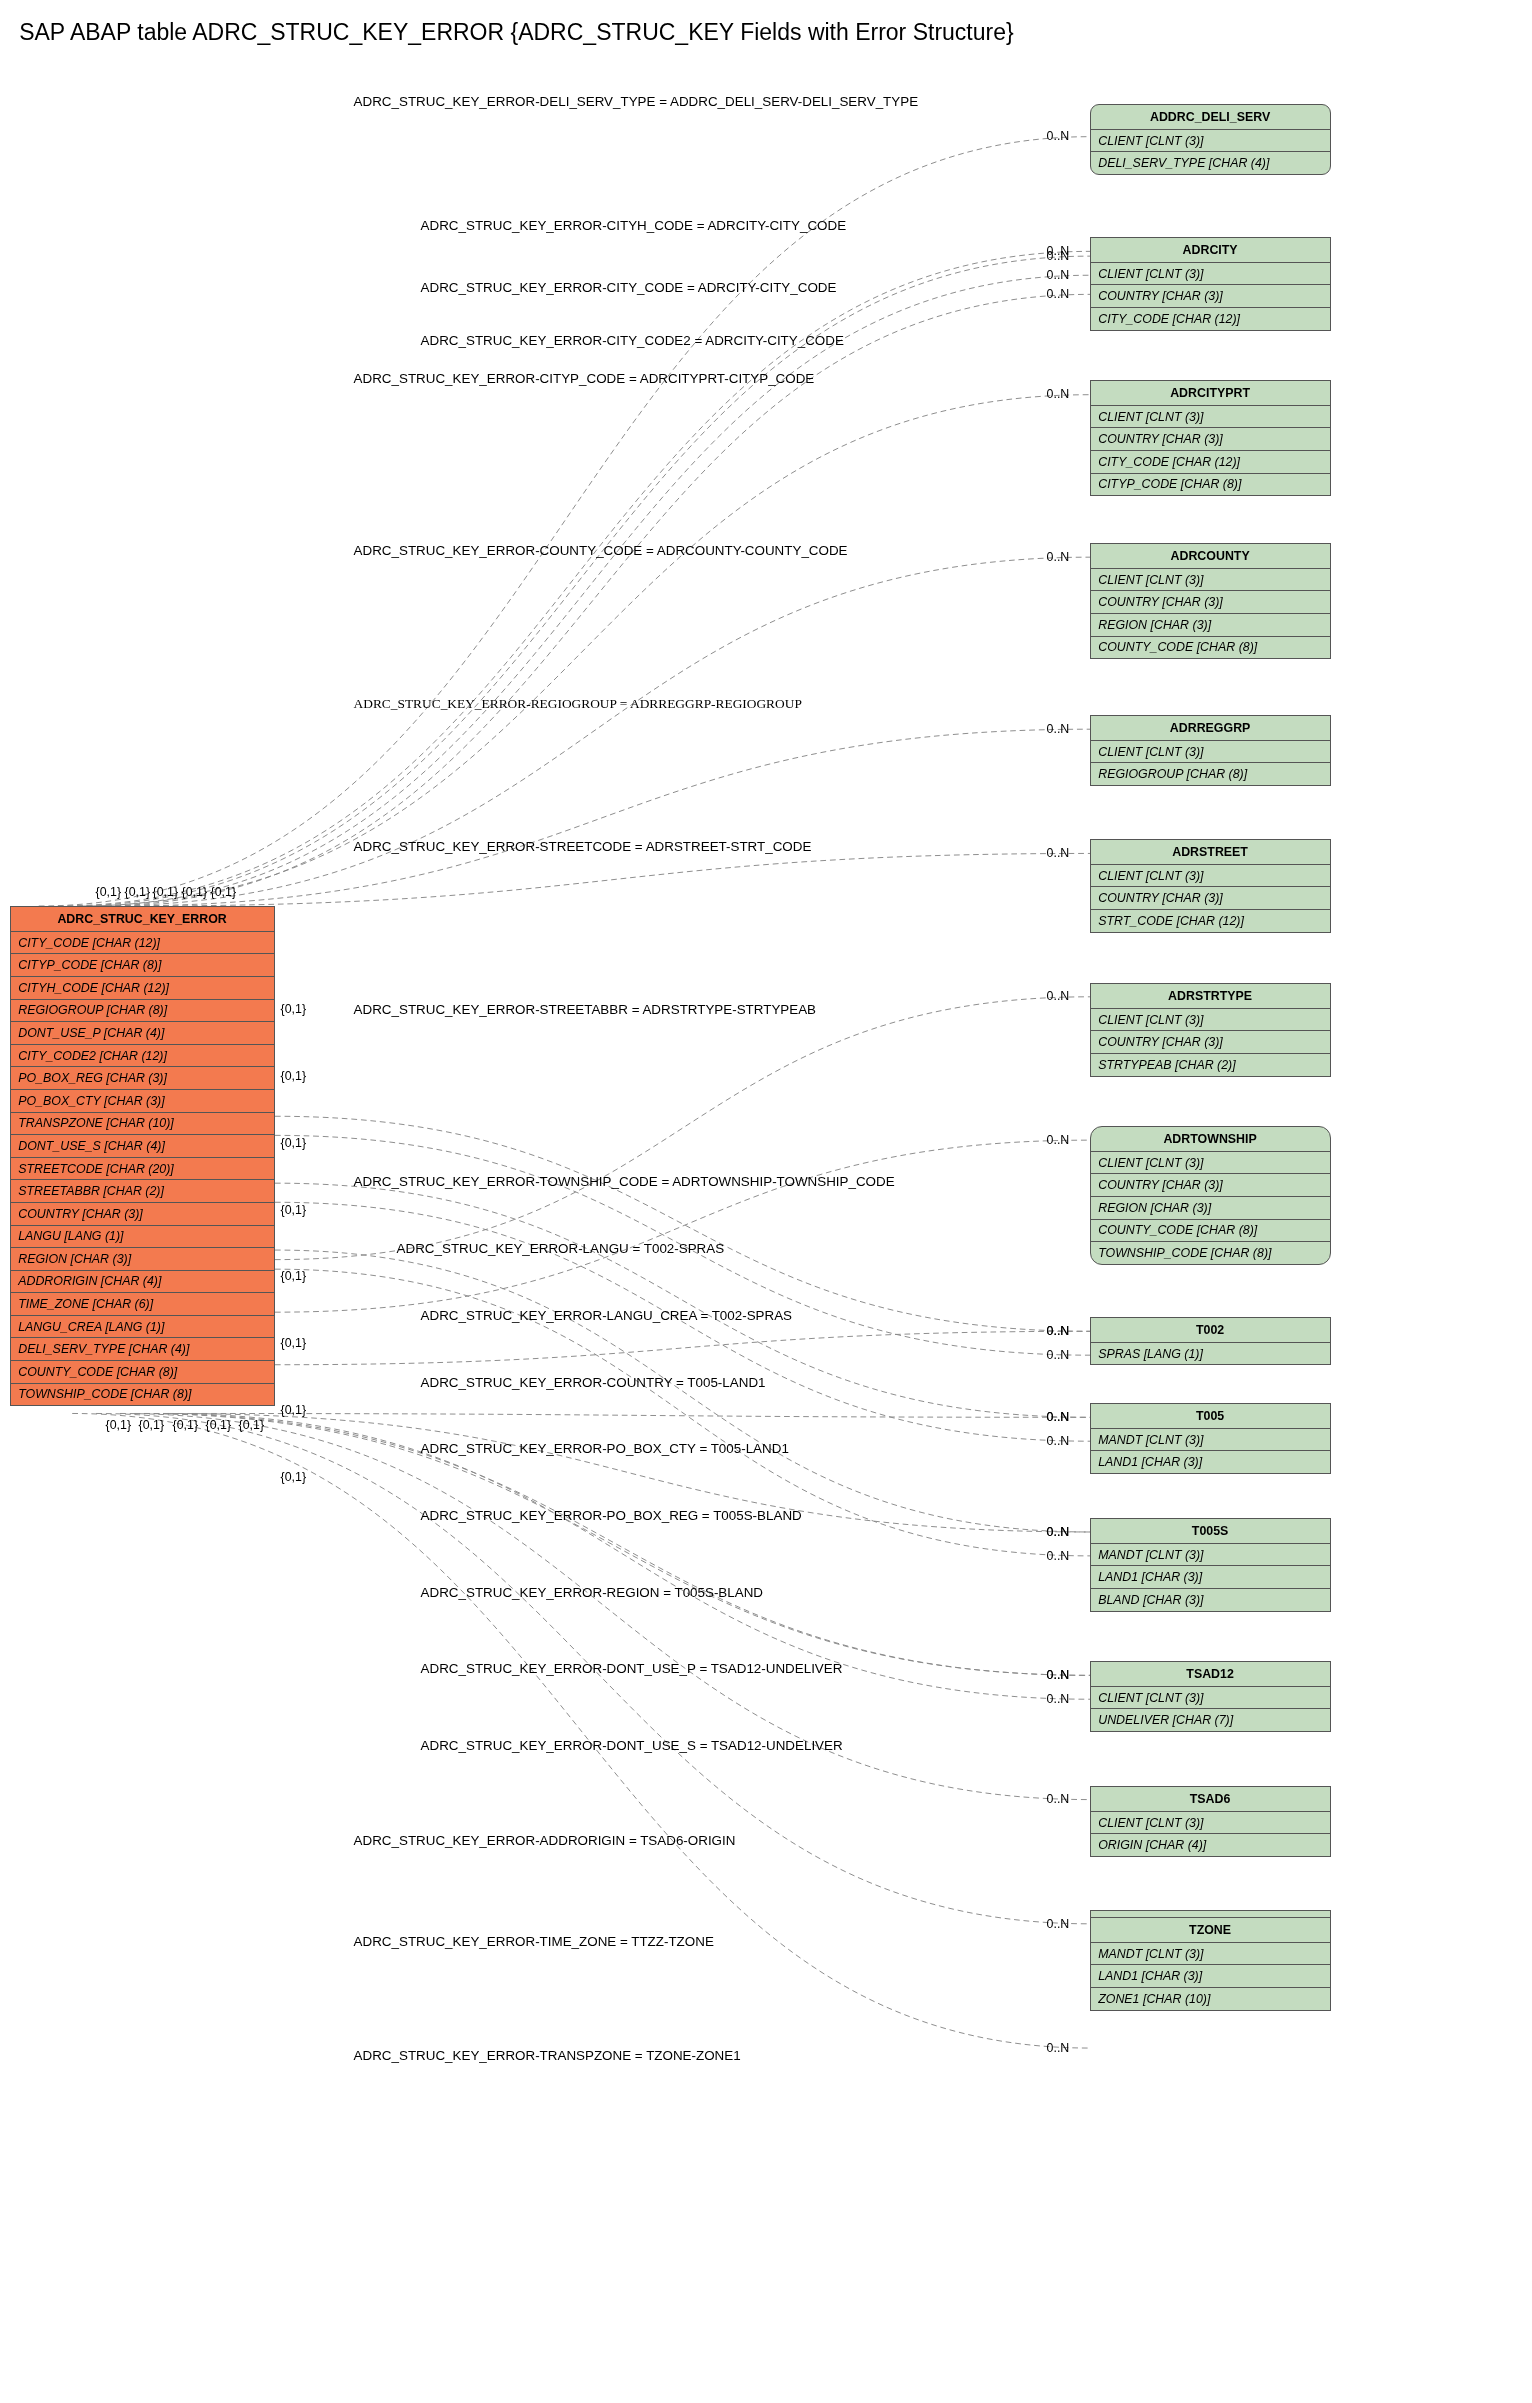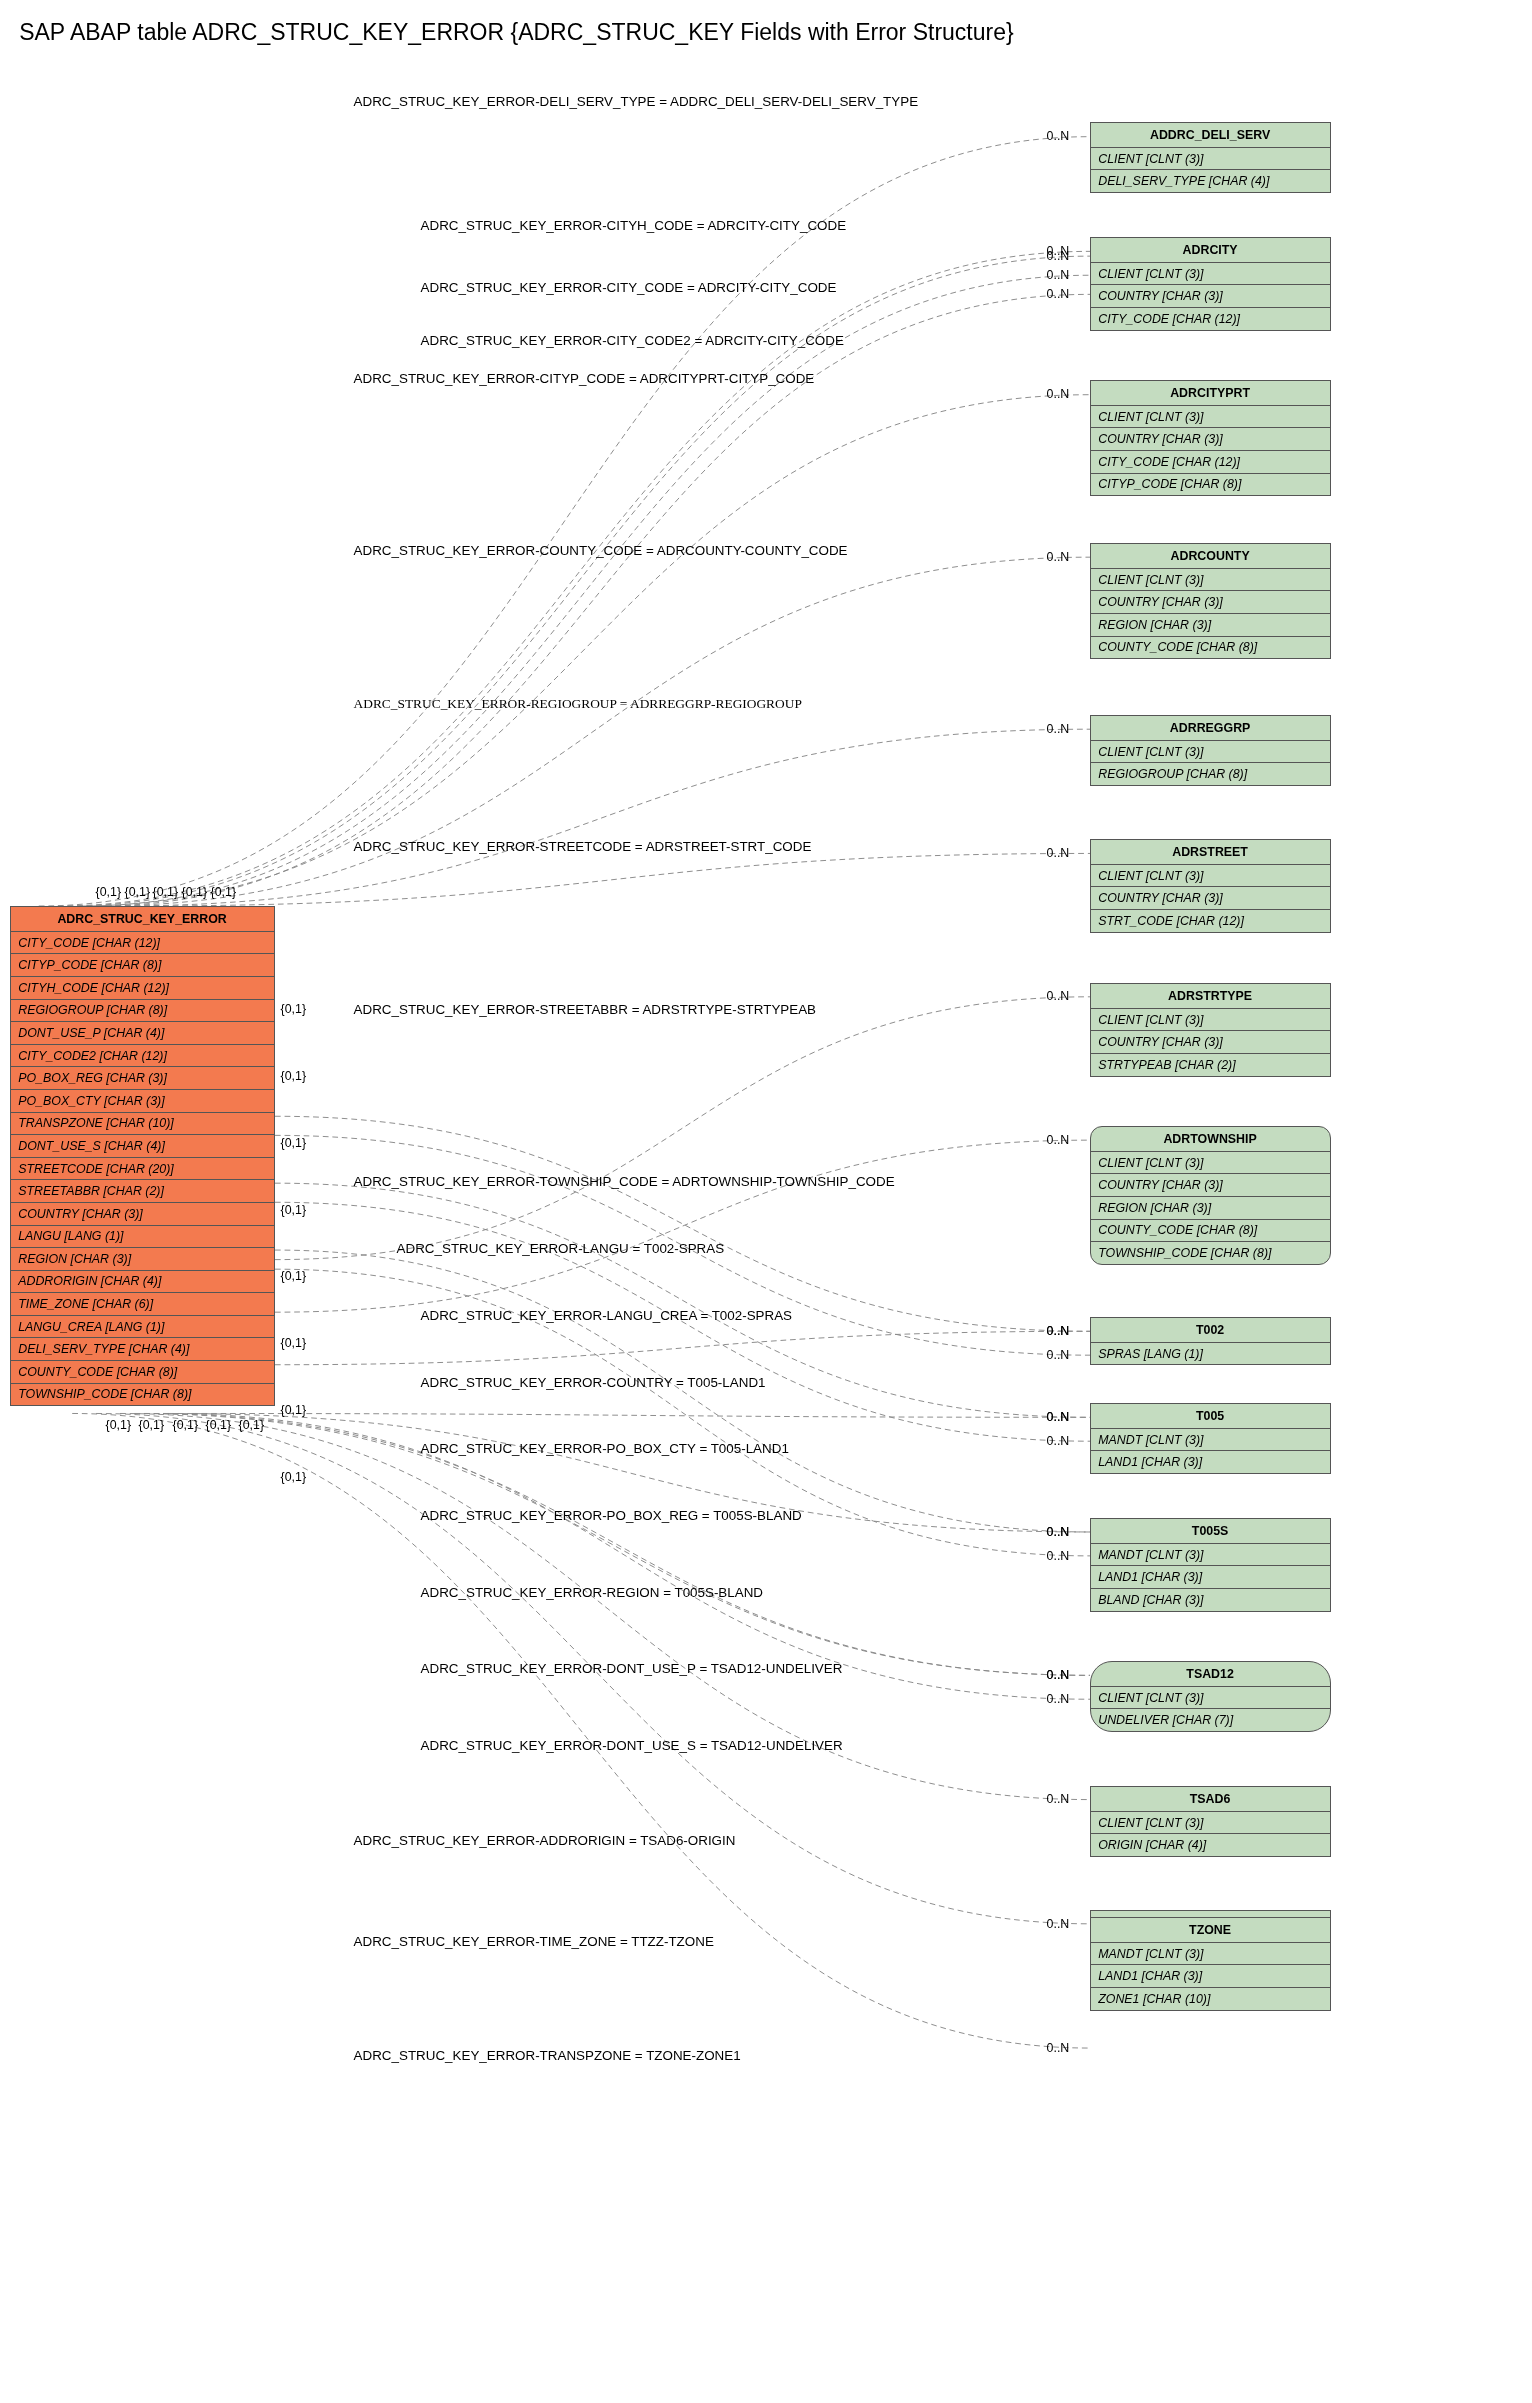--- a/index.html
+++ b/index.html
@@ -116,21 +116,21 @@
       <div class="row">LANGU [LANG (1)]</div>
       <div class="row">REGION [CHAR (3)]</div>
       <div class="row">ADDRORIGIN [CHAR (4)]</div>
       <div class="row">TIME_ZONE [CHAR (6)]</div>
       <div class="row">LANGU_CREA [LANG (1)]</div>
       <div class="row">DELI_SERV_TYPE [CHAR (4)]</div>
       <div class="row">COUNTY_CODE [CHAR (8)]</div>
       <div class="row">TOWNSHIP_CODE [CHAR (8)]</div>
     </div>
 
-<div class="entity" style="left: 1080px; top: 57px; width: 239px;">
+<div class="entity" style="left: 1080px; top: 39px; width: 239px; border-radius: 9px;">
       <div class="hdr">ADDRC_DELI_SERV</div>
       <div class="row">CLIENT [CLNT (3)]</div>
       <div class="row">DELI_SERV_TYPE [CHAR (4)]</div>
     </div>
     <div class="entity" style="left: 1080px; top: 172px; width: 239px;">
       <div class="hdr">ADRCITY</div>
       <div class="row">CLIENT [CLNT (3)]</div>
       <div class="row">COUNTRY [CHAR (3)]</div>
       <div class="row">CITY_CODE [CHAR (12)]</div>
     </div>
@@ -181,21 +181,21 @@
       <div class="hdr">T005</div>
       <div class="row">MANDT [CLNT (3)]</div>
       <div class="row">LAND1 [CHAR (3)]</div>
     </div>
     <div class="entity" style="left: 1080px; top: 1453px; width: 239px;">
       <div class="hdr">T005S</div>
       <div class="row">MANDT [CLNT (3)]</div>
       <div class="row">LAND1 [CHAR (3)]</div>
       <div class="row">BLAND [CHAR (3)]</div>
     </div>
-    <div class="entity" style="left: 1080px; top: 1596px; width: 239px; border-radius: 22px;">
+    <div class="entity" style="left: 1080px; top: 1596px; width: 239px;">
       <div class="hdr">TSAD12</div>
       <div class="row">CLIENT [CLNT (3)]</div>
       <div class="row">UNDELIVER [CHAR (7)]</div>
     </div>
     <div class="entity" style="left: 1080px; top: 1721px; width: 239px;">
       <div class="hdr">TSAD6</div>
       <div class="row">CLIENT [CLNT (3)]</div>
       <div class="row">ORIGIN [CHAR (4)]</div>
     </div>
     <div class="entity" style="left: 1080px; top: 1845px; width: 239px;">

